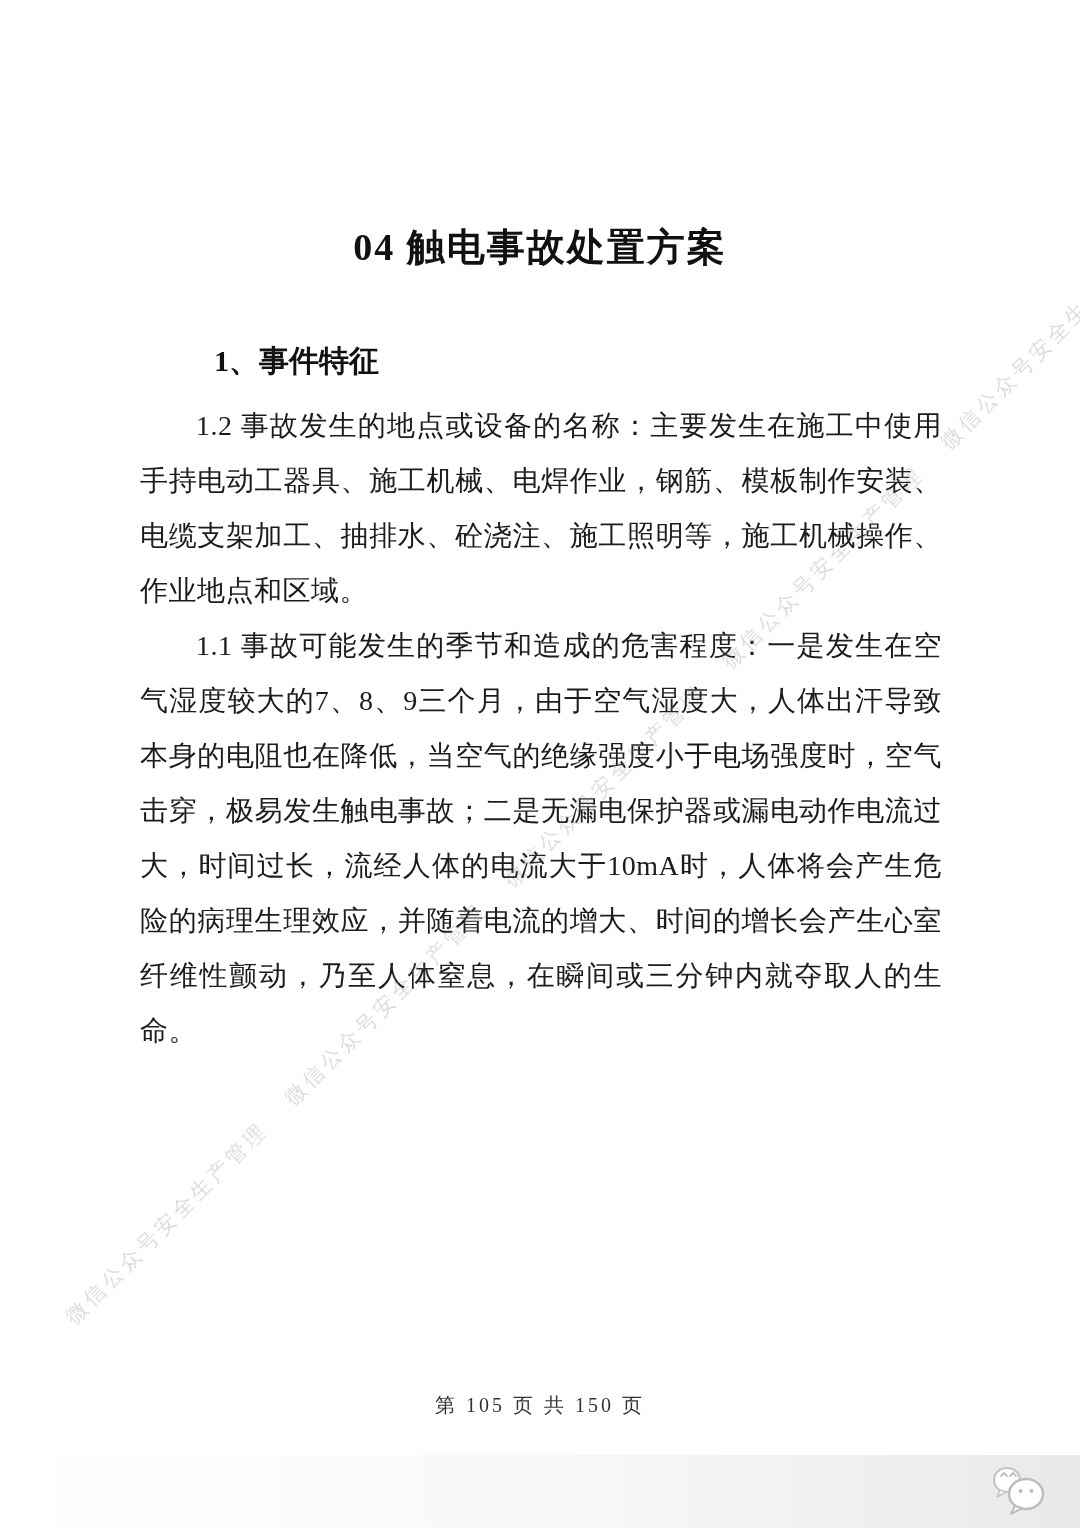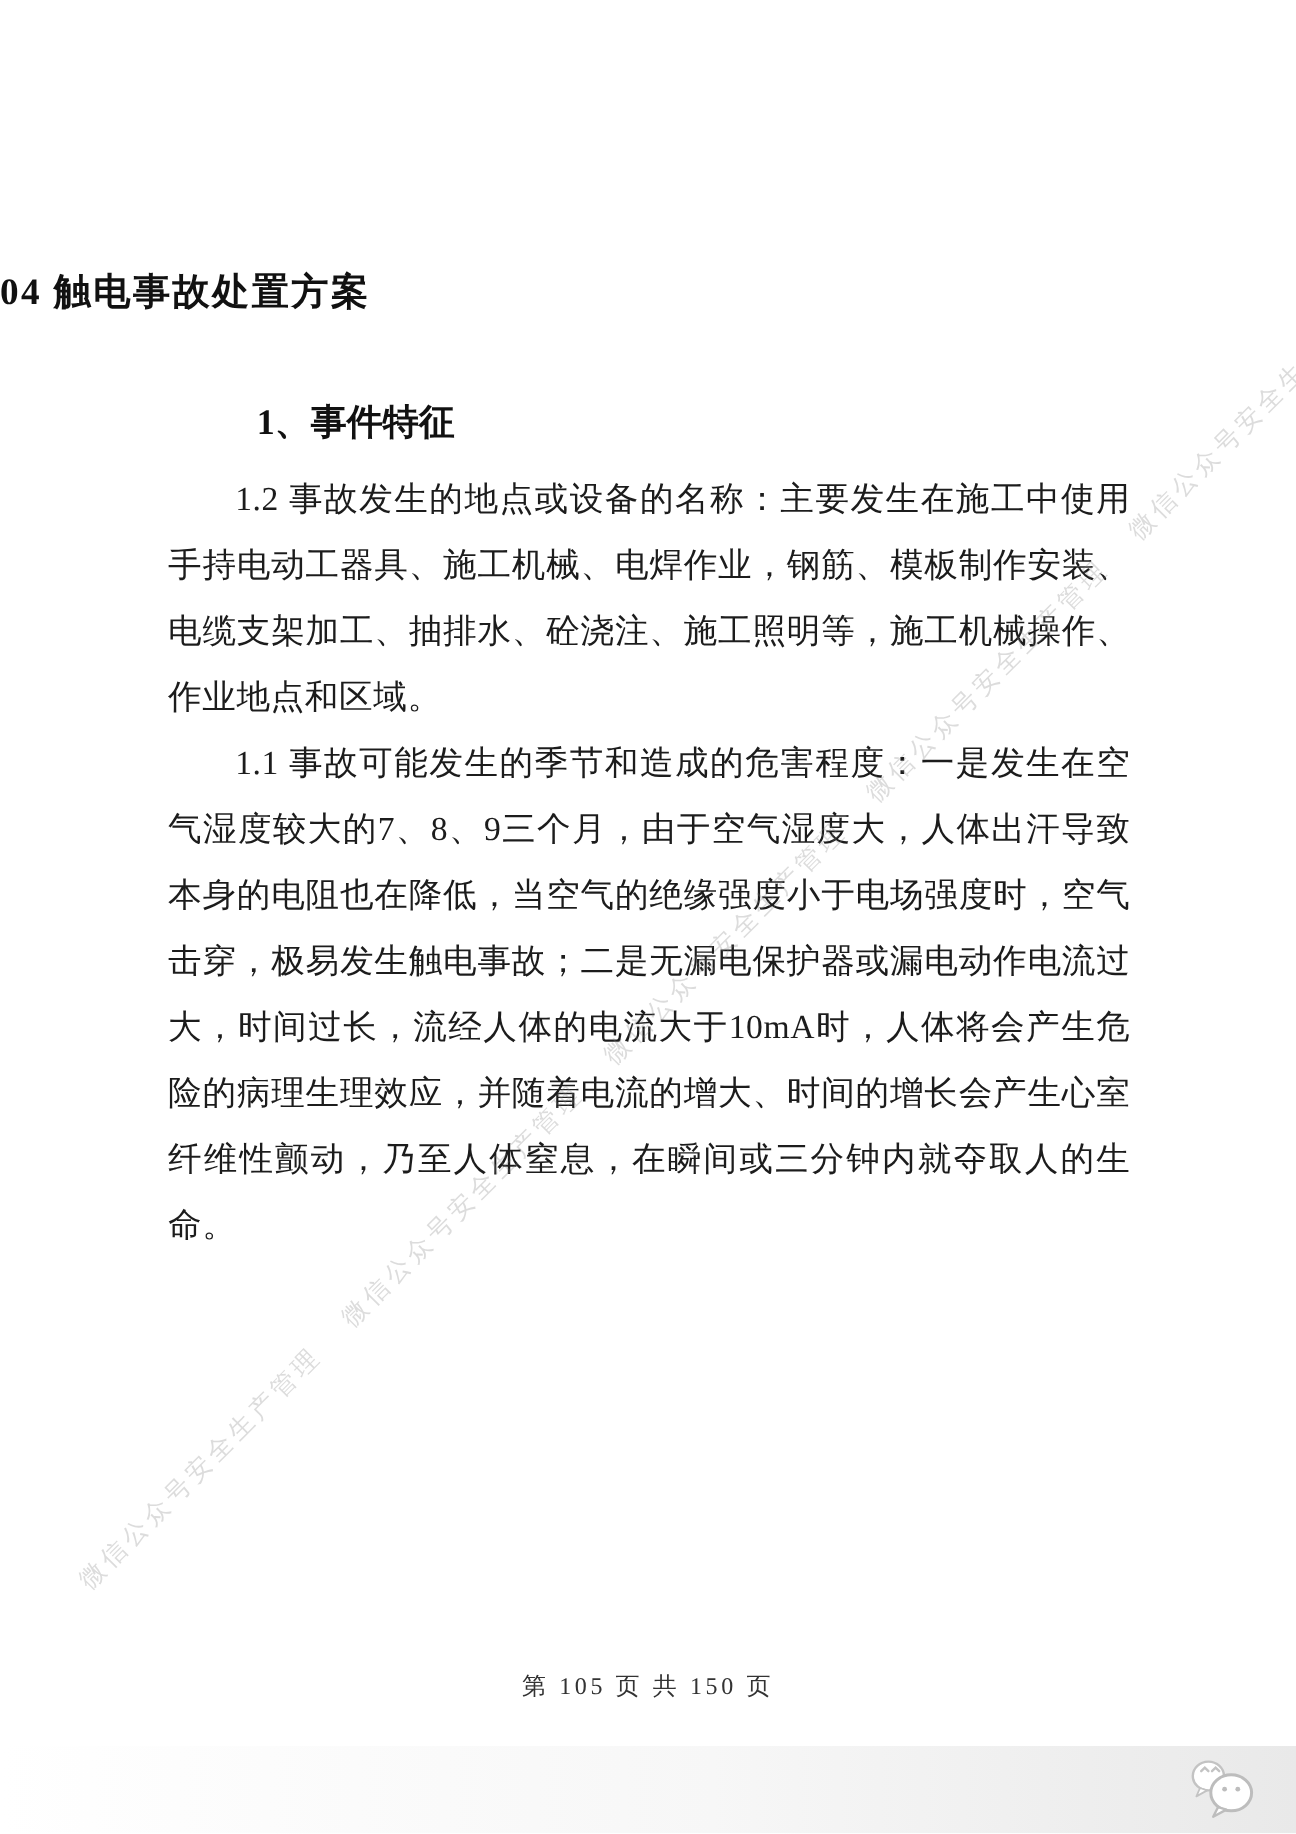--- a/index.html
+++ b/index.html
@@ -27,21 +27,22 @@
     font-size: 21px;
     letter-spacing: 4px;
     color: rgba(130, 130, 130, 0.28);
     text-align: center;
     pointer-events: none;
     user-select: none;
   }
   .doc-title {
     margin: 0;
     padding-top: 222px;
-    font-size: 31px;
+    text-align: center;
+    font-size: 38px;
     font-weight: bold;
     letter-spacing: 2px;
     color: #111;
   }
   .section-heading {
     margin: 16px;
     padding: 52px 0 0 198px;
     font-size: 30px;
     font-weight: bold;
     color: #111;

